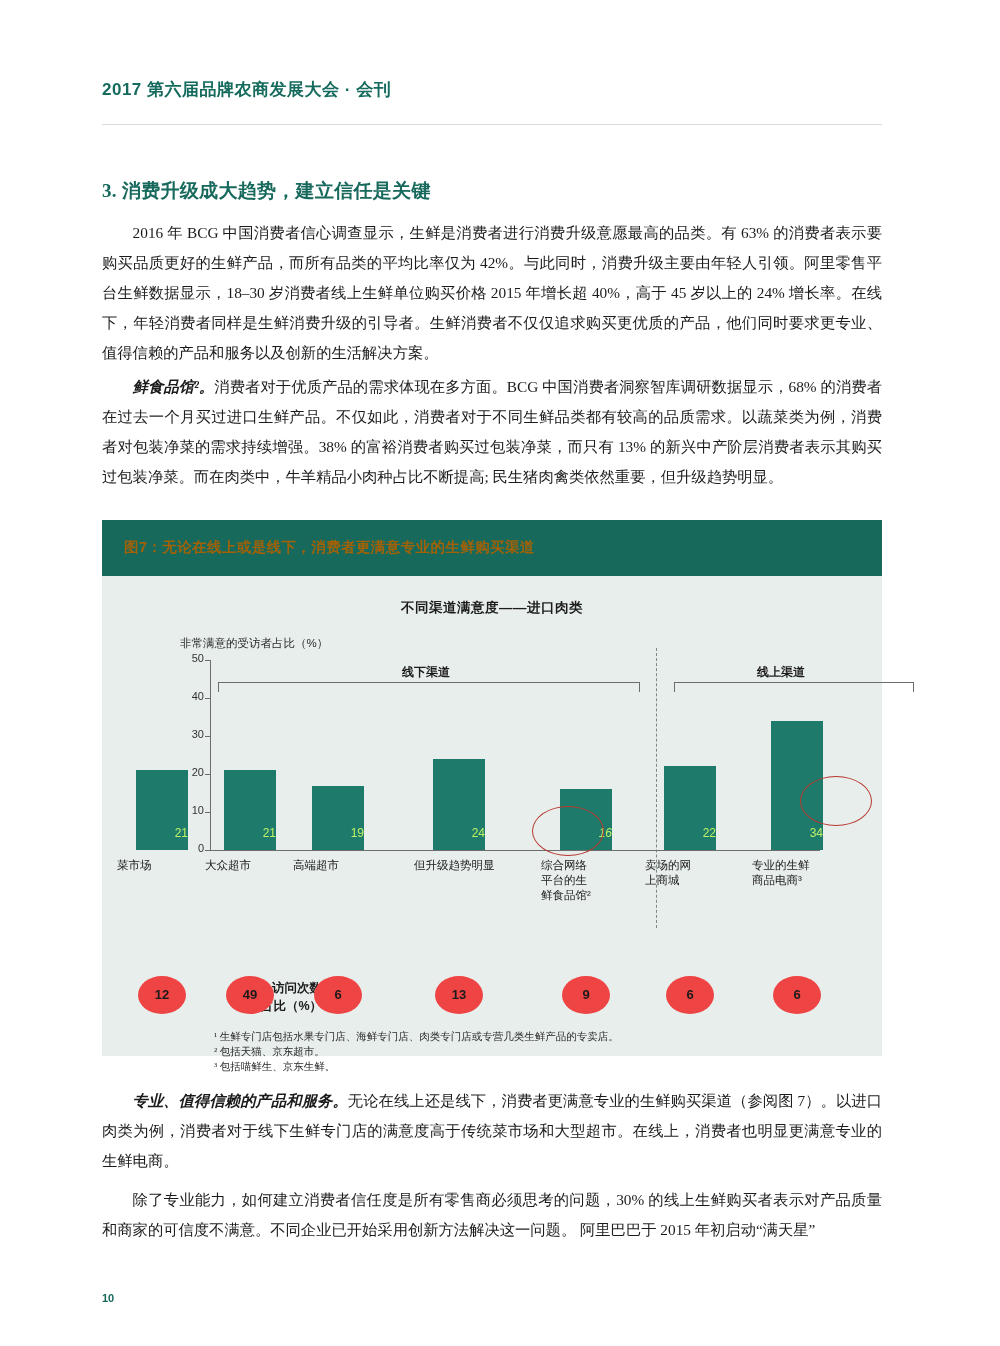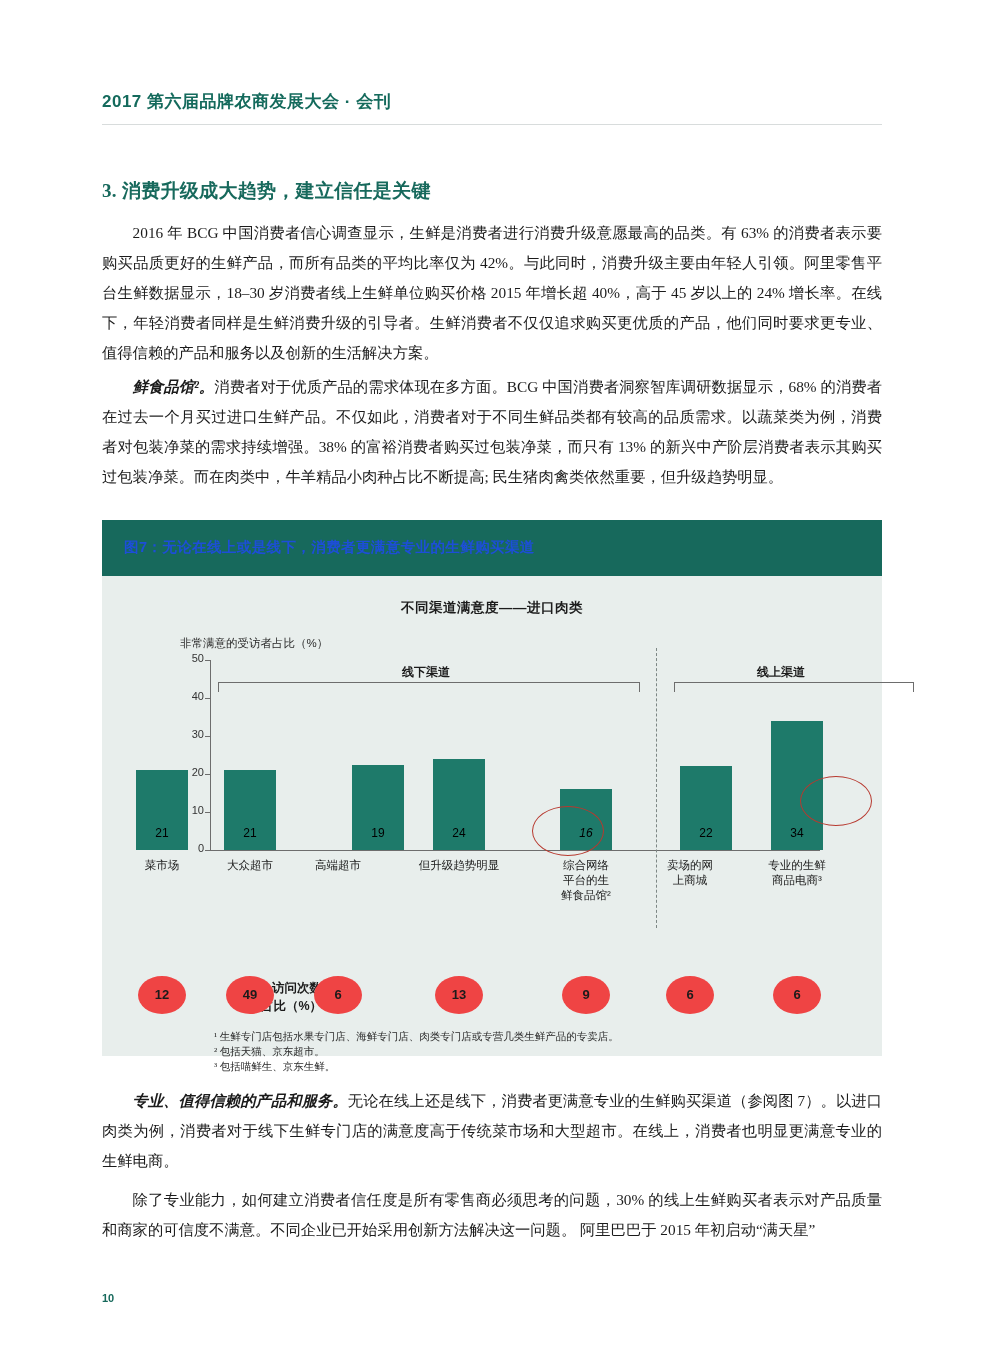--- a/index.html
+++ b/index.html
@@ -10,21 +10,21 @@
     color:#1a1a1a;
     position:relative;
     overflow:hidden;
   }
   .page{
     position:absolute;inset:0;
     padding:0;
   }
   
   .header{
-    position:absolute;left:102px;top:78px;width:780px;margin-top:12px;
+    position:absolute;left:102px;top:78px;width:780px;
   }
   .header-title{
     font-family:"Liberation Sans", sans-serif;
     font-size:17px;
     color:#146a5c;
     letter-spacing:.5px;
     font-weight:600;
   }
   .header-rule{
     position:absolute;left:102px;top:124px;width:780px;height:1px;
@@ -55,21 +55,21 @@
     background:#e8eeec;
     border-top:4px solid #17695c;
   }
   .exhibit-titlebar{
     position:absolute;left:0;top:0;width:780px;height:52px;
     background:#17695c;
   }
   .exhibit-title{
     position:absolute;left:22px;top:14px;
     font-family:"Liberation Sans", sans-serif;
-    font-size:14.5px;font-weight:700;color:#1d4ed8;letter-spacing:.4px;
+    font-size:14.5px;font-weight:700;color:#a16207;letter-spacing:.4px;
   }
   .chart-title{
     position:absolute;left:0;top:75px;width:780px;text-align:center;
     font-family:"Liberation Sans", sans-serif;
     font-size:13.5px;font-weight:700;color:#1c1c1c;letter-spacing:.5px;
   }
   .y-axis-label{
     position:absolute;left:78px;top:112px;
     font-family:"Liberation Sans", sans-serif;
     font-size:11.5px;color:#2a2a2a;
@@ -81,26 +81,26 @@
   .axis-y{
     position:absolute;left:108px;top:136px;width:1px;height:190px;background:#6d6d6d;
   }
   .axis-x{
     position:absolute;left:108px;top:326px;width:610px;height:1px;background:#6d6d6d;
   }
   .bar{
     position:absolute;bottom:0;width:52px;background:#1e7a6a;
   }
   .bar-value{
-    position:absolute;left:0;width:100%;text-align:center;bottom:10px;
-    font-family:"Liberation Sans", sans-serif;
-    font-size:12px;color:#000000;
+    position:absolute;left:0;width:100%;text-align:right;bottom:10px;
+    font-family:"Liberation Sans", sans-serif;
+    font-size:12px;color:#bef264;
   }
   .cat-label{
-    position:absolute;top:334px;width:90px;text-align:center;
+    position:absolute;top:334px;width:90px;
     font-family:"Liberation Sans", sans-serif;
     font-size:11.5px;color:#1b1b1b;line-height:15px;
   }
   .divider{
     position:absolute;left:554px;top:124px;width:0;height:280px;
     border-left:1px dashed #7d8785;
   }
   
   .group-label{
     position:absolute;
@@ -167,30 +167,30 @@
     <div class="axis-y"></div>
     <div class="axis-x"></div>
 
     <div class="plot" id="plot">
         <div class="bar" style="left: -74px; height: 79.8px; background: rgb(30, 122, 106);">
           <div class="bar-value">21</div>
         </div>
         <div class="bar" style="left: 14px; height: 79.8px; background: rgb(30, 122, 106);">
           <div class="bar-value">21</div>
         </div>
-        <div class="bar" style="left: 102px; height: 85px; background: rgb(30, 122, 106); margin-left: 40px;">
+        <div class="bar" style="left: 102px; height: 64px; background: rgb(30, 122, 106);">
           <div class="bar-value">19</div>
         </div>
         <div class="bar" style="left: 223px; height: 91.2px; background: rgb(30, 122, 106);">
           <div class="bar-value">24</div>
         </div>
         <div class="bar" style="left: 350px; height: 60.8px; background: rgb(30, 122, 106); font-style: italic;">
           <div class="bar-value">16</div>
         </div>
-        <div class="bar" style="left: 454px; height: 83.6px; background: rgb(30, 122, 106); margin-left: 16px;">
+        <div class="bar" style="left: 454px; height: 83.6px; background: rgb(30, 122, 106);">
           <div class="bar-value">22</div>
         </div>
         <div class="bar" style="left: 561px; height: 129.2px; background: rgb(30, 122, 106);">
           <div class="bar-value">34</div>
         </div>
       </div>
 
     <div id="yticks">
         <div style="position: absolute; left: 78px; top: 318px; width: 24px; text-align: right; font-family: &quot;Liberation Sans&quot;, sans-serif; font-size: 11px; color: rgb(51, 51, 51);">0</div>
         <div style="position: absolute; left: 103px; top: 326px; width: 5px; height: 1px; background: rgb(109, 109, 109);"></div>

